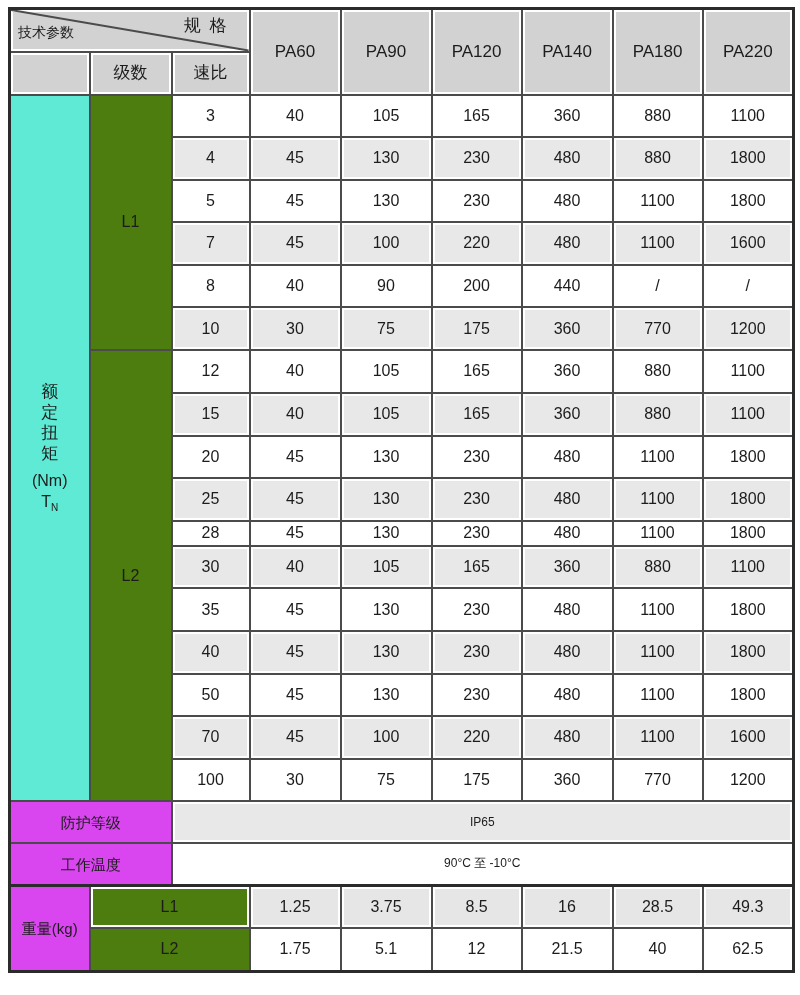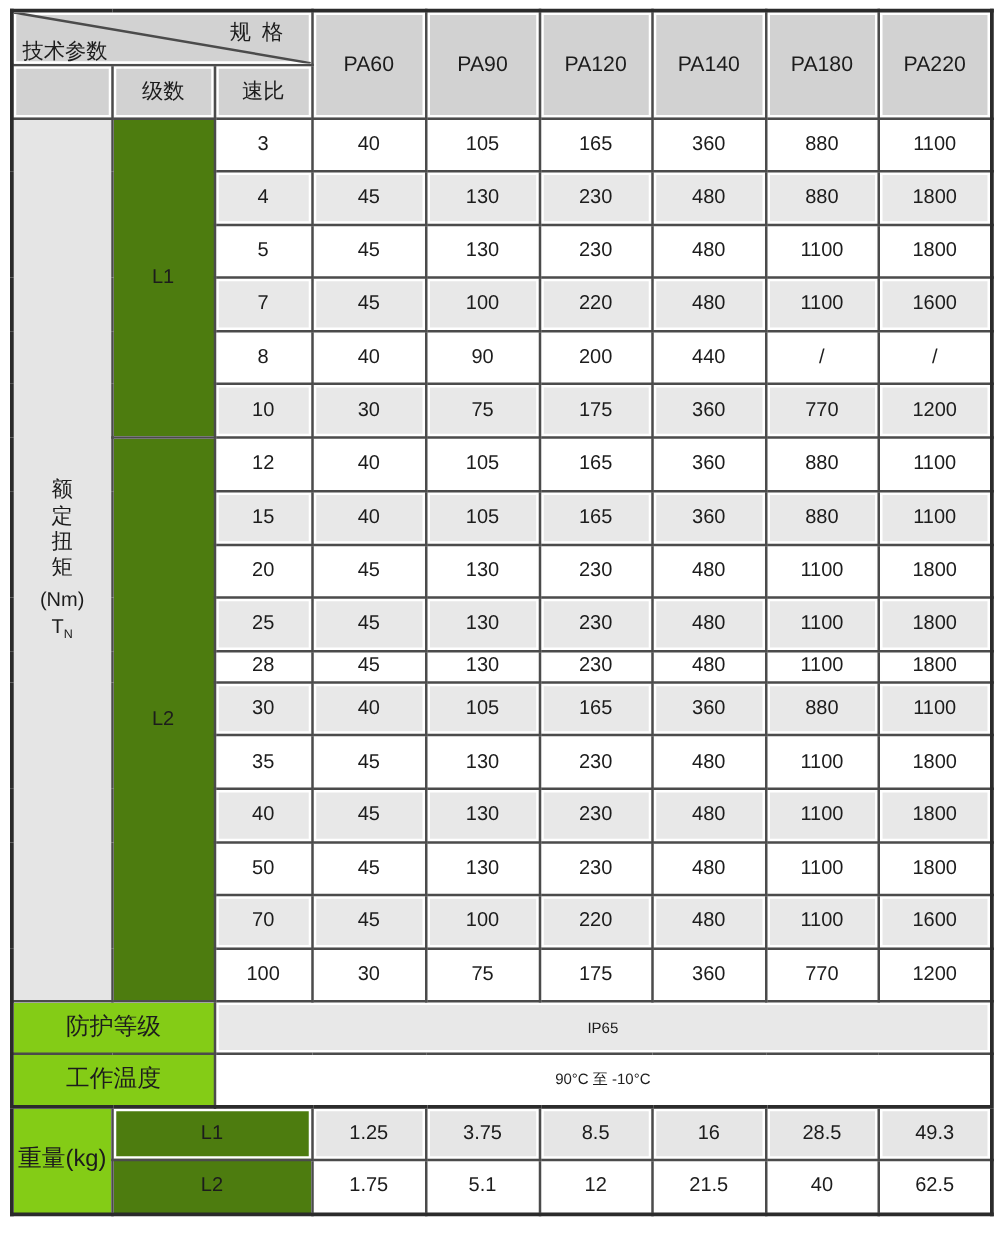--- a/index.html
+++ b/index.html
@@ -23,28 +23,28 @@
   }
   tr.h-head{height:43px;}
   tr.h-info{height:42px;}
   tr.h-weight{height:43px;}
   .hdr{background:#d2d2d2;box-shadow:inset 0 0 0 2px #fff;font-size:17px;}
   .shade{background:#e8e8e8;box-shadow:inset 0 0 0 2px #fff;}
   .shade2{background:#e6e6e6;box-shadow:inset 0 0 0 2px #fff;}
   .corner{position:relative;}
   .corner svg.diag{position:absolute;left:0;top:0;width:100%;height:100%;display:block;}
   .corner-tr{position:absolute;top:6px;right:20px;letter-spacing:2px;font-size:17px;}
-  .corner-bl{position:absolute;bottom:0;left:7px;font-size:17px;}
-  .torque-label{background:#e5e5e5;}
+  .corner-bl{position:absolute;bottom:10px;left:7px;font-size:14px;}
+  .torque-label{background:#5eead4;}
   .vlabel{width:1.1em;margin:0 auto;word-break:break-all;line-height:1.22;font-size:17px;}
   .unit{font-size:16px;margin-top:7px;}
   .symbol{font-size:16px;margin-top:3px;}
   .symbol sub{font-size:10px;}
   .group-label{background:#4d7c0f;font-size:16px;}
-  .label-cell{background:#84cc16;font-size:19px;}
+  .label-cell{background:#d946ef;font-size:15px;}
   .info-value{font-size:12px;}
   .wr-top td{border-top:3px solid #2b2b2b;}
 </style>
 </head>
 <body>
 
 <div class="sheet">
   <table class="spec">
     <colgroup>
       <col style="width:80px">

